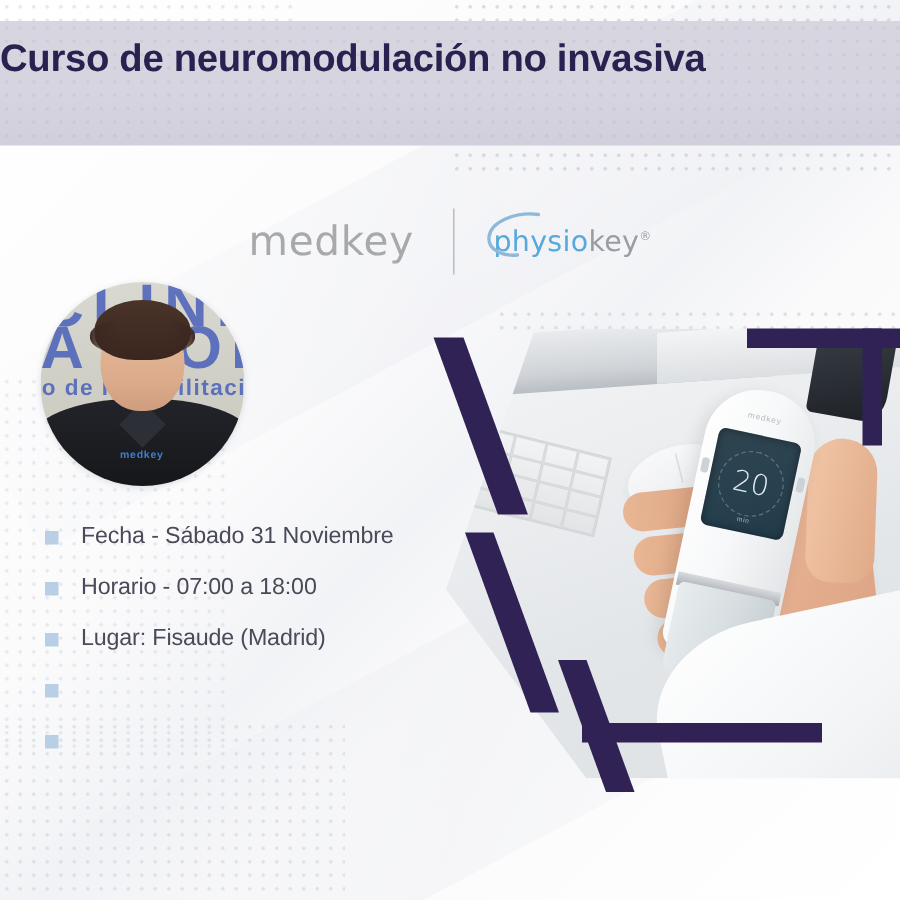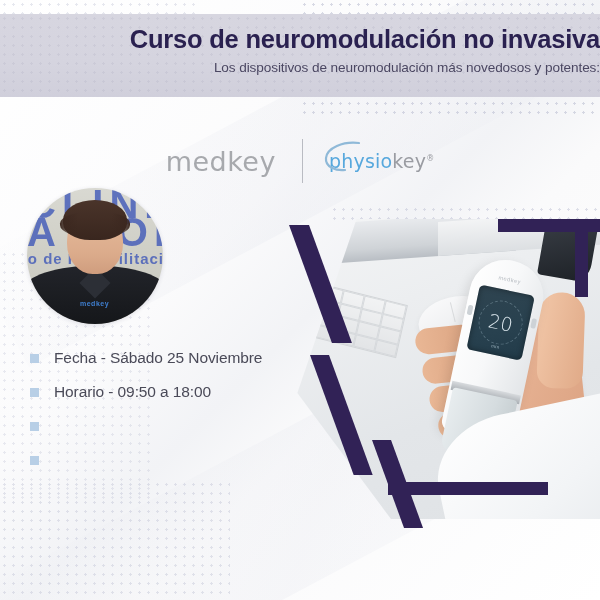--- a/index.html
+++ b/index.html
@@ -43,21 +43,21 @@
   .header-band {
     position:absolute; left:0; top:14px; width:600px; height:83px;
     background:linear-gradient(180deg,#d7d6e0 0%, #d5d4df 60%, #d0cfdb 100%);
   }
   .header-band::after{
     content:""; position:absolute; inset:0;
     background-image:radial-gradient(rgba(150,150,175,.45) 1px, transparent 1.1px);
     background-size:9px 9px;
     opacity:.35;
   }
-  .header-inner{ position:relative; z-index:2; text-align:right; }
+  .header-inner{ position:relative; z-index:2; text-align:left; }
   .poster-title {
     margin-top:11px;
     font-size:25.5px; font-weight:bold; letter-spacing:-.2px;
     color:#2a2150;
     white-space:nowrap;
   }
   .poster-subtitle {
     margin-top:6px;
     font-size:13.6px; font-weight:400; letter-spacing:-.1px;
     color:#4b4762;
@@ -313,21 +313,20 @@
   <div class="sheen sheen-b"></div>
 
   <div class="dots dots-mid-left"></div>
   <div class="dots dots-bottom"></div>
   <div class="dots dots-top-right"></div>
   <div class="dots dots-top-left"></div>
 
   <div class="header-band">
     <div class="header-inner">
       <div class="poster-title">Curso de neuromodulación no invasiva</div>
-      <div class="poster-subtitle">Los dispositivos de neuromodulación más novedosos y potentes:</div>
     </div>
   </div>
 
   <div class="logos">
     <div class="logo-medkey">medkey</div>
 
     <div class="logo-divider"></div>
 
     <div class="logo-physiokey">
       <svg class="pk-swoosh" width="40" height="34" viewBox="0 0 40 34">
@@ -351,25 +350,29 @@
       </div>
       <div class="av-head"></div>
       <div class="av-hair"></div>
       <div class="av-hair2"></div>
     </div>
   </div>
 
   <div class="info-list">
     <div class="info-item">
       <span class="info-bullet"></span>
-      <span class="info-text">Fecha - Sábado 25 Noviembre</span>
+      <span class="info-text">Fecha - Sábado 31 Noviembre</span>
     </div>
     <div class="info-item">
       <span class="info-bullet"></span>
-      <span class="info-text">Horario - 09:50 a 18:00</span>
+      <span class="info-text">Horario - 07:00 a 18:00</span>
+    </div>
+    <div class="info-item">
+      <span class="info-bullet"></span>
+      <span class="info-text">Lugar: Fisaude (Madrid)</span>
     </div>
     <div class="info-item">
       <span class="info-bullet"></span>
     </div>
     <div class="info-item">
       <span class="info-bullet"></span>
     </div>
   </div>
 
   <div class="photo-wrap">

